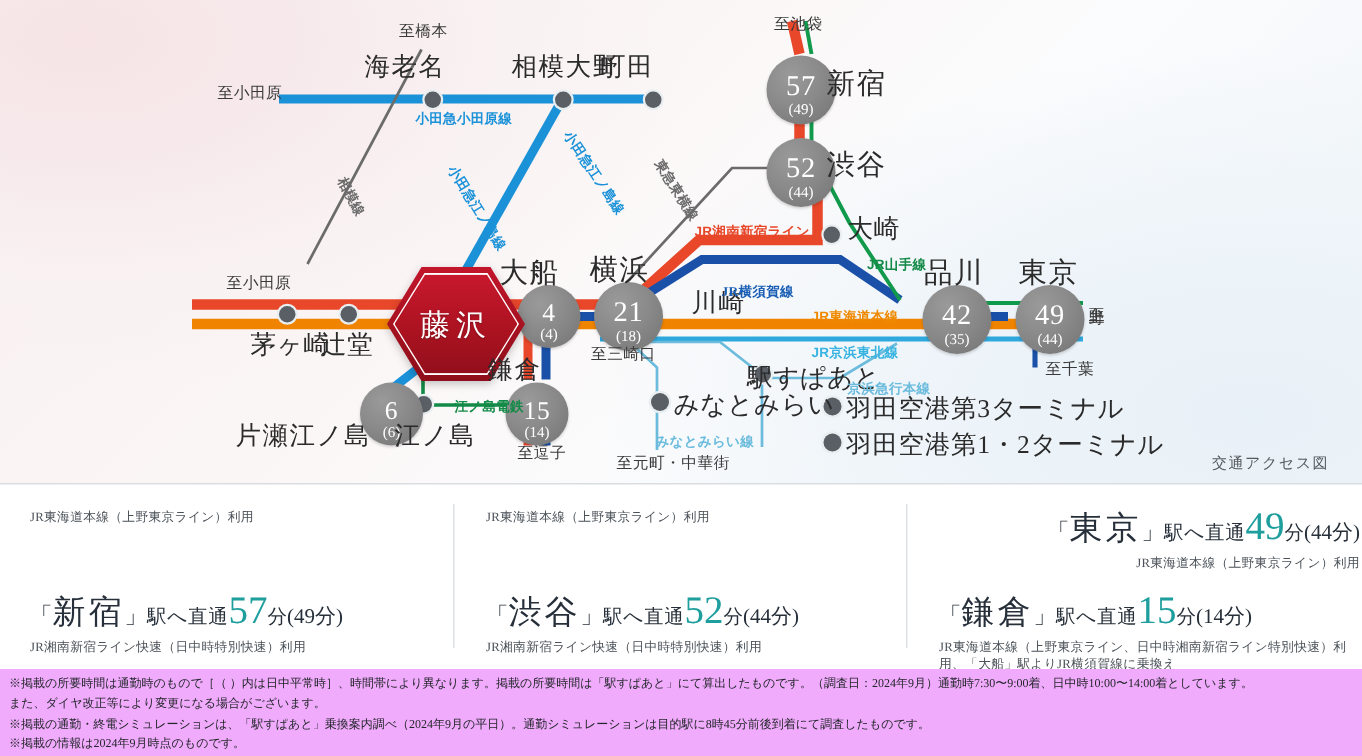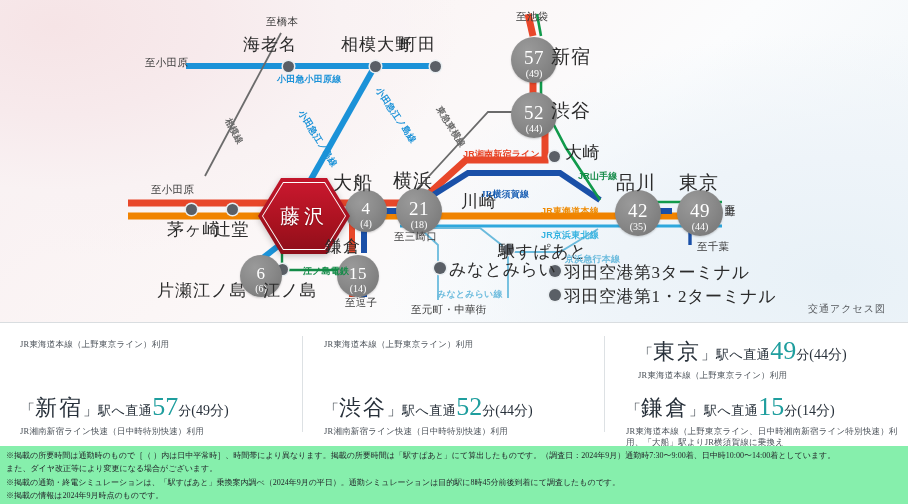--- a/index.html
+++ b/index.html
@@ -103,21 +103,21 @@
   .tline .q{font-size:15px;}
   .tline .dest{font-size:22px;letter-spacing:2px;}
   .tline .mid{font-size:13px;letter-spacing:.5px;}
   .tline .num{font-size:26px;color:#1f9e9e;font-family:"Liberation Serif",serif;letter-spacing:0px;}
   .tline .unit{font-size:13px;}
   .tline .paren{font-size:14px;}
   .tsub{font-size:8.5px;color:#4a5158;letter-spacing:.2px;line-height:1.35;margin-top:3px;}
 
   
   #notes{
-    position:absolute;left:0;top:446px;width:908px;height:58px;background:#86efac;
+    position:absolute;left:0;top:446px;width:908px;height:58px;background:#f0abfc;
     padding:4px 8px 0 6px;box-sizing:border-box;
   }
   #notes p{margin:0 0 1px 0;font-size:8px;line-height:1.55;color:#23262a;letter-spacing:0px;font-family:"Liberation Serif",serif;}
 </style>
 </head>
 <body>
 
 <div id="root">
 
   <div id="map">
@@ -319,21 +319,21 @@
       </div>
       <div class="trow" style="top:70px;left:22px;">
         <div class="tline">
           <span class="q">「</span><span class="dest">渋谷</span><span class="q">」</span><span class="mid">駅へ直通</span><span class="num">52</span><span class="unit">分</span><span class="paren">(44分)</span>
         </div>
         <div class="tsub">JR湘南新宿ライン快速（日中時特別快速）利用</div>
       </div>
     </div>
 
     <div class="col" style="left:604px;">
-      <div class="trow" style="top:14px;left:34px;">
+      <div class="trow" style="top:14px;left:22px;text-align:right;">
         <div class="tline">
           <span class="q">「</span><span class="dest">東京</span><span class="q">」</span><span class="mid">駅へ直通</span><span class="num">49</span><span class="unit">分</span><span class="paren">(44分)</span>
         </div>
         <div class="tsub">JR東海道本線（上野東京ライン）利用</div>
       </div>
       <div class="trow" style="top:70px;left:22px;">
         <div class="tline">
           <span class="q">「</span><span class="dest">鎌倉</span><span class="q">」</span><span class="mid">駅へ直通</span><span class="num">15</span><span class="unit">分</span><span class="paren">(14分)</span>
         </div>
         <div class="tsub" style="width:284px;white-space:normal;">JR東海道本線（上野東京ライン、日中時湘南新宿ライン特別快速）利用、「大船」駅よりJR横須賀線に乗換え</div>

